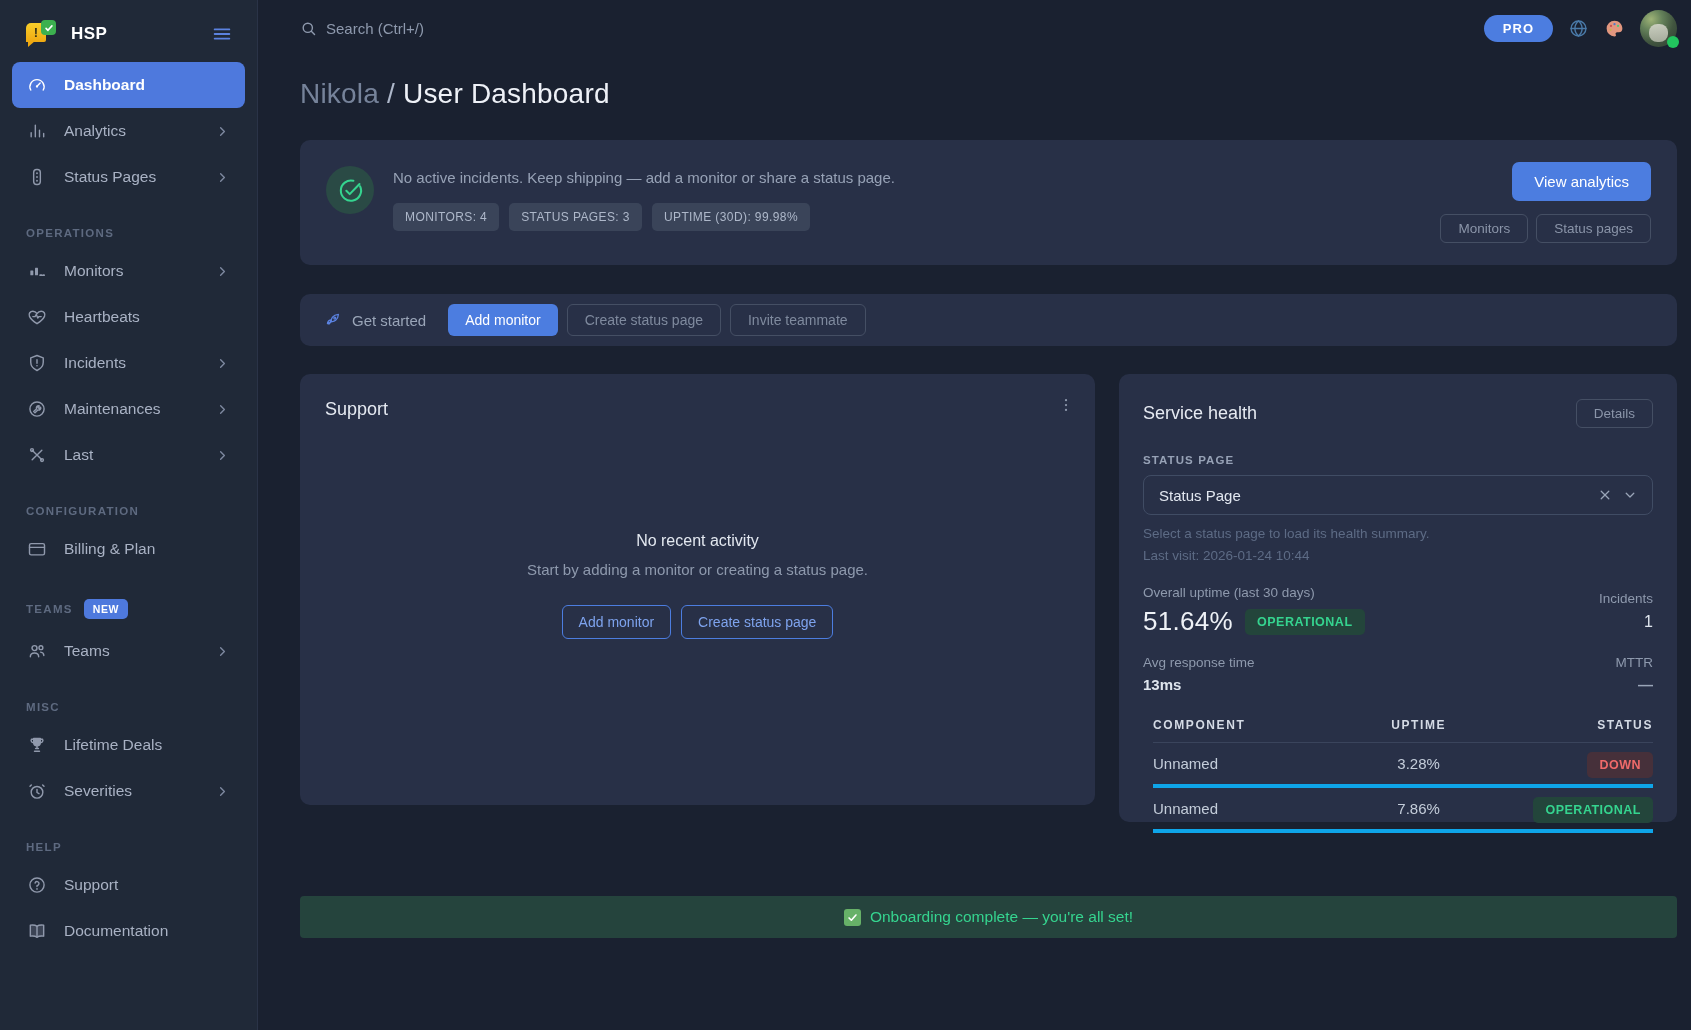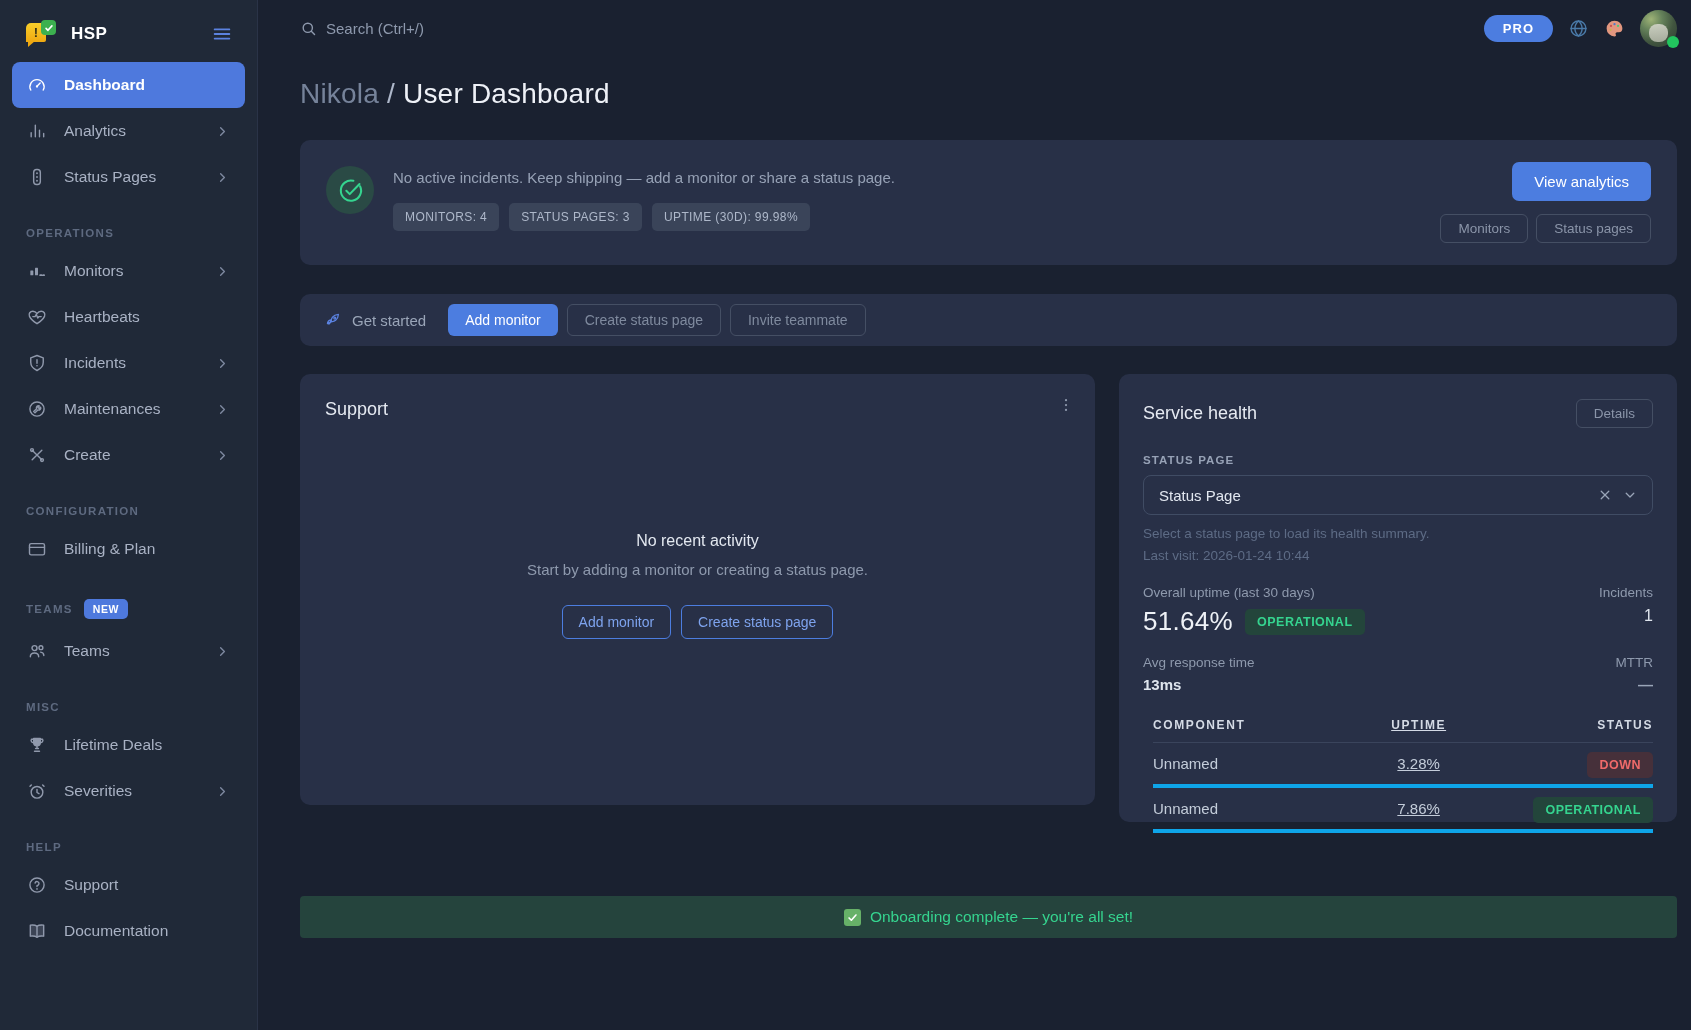--- a/index.html
+++ b/index.html
@@ -93,37 +93,37 @@
   
   .health { flex:1; height:448px; padding:25px 24px; }
   .health-header { display:flex; justify-content:space-between; align-items:center; }
   .field-label { margin-top:26px; font-size:11.5px; font-weight:bold; letter-spacing:1.1px; color:#97a2b6; }
   .select { margin-top:9px; height:40px; border:1px solid #404c64; border-radius:8px; display:flex; align-items:center; padding:0 15px; color:#e2e7f0; font-size:15px; cursor:pointer; }
   .select-icons { margin-left:auto; display:flex; align-items:center; gap:11px; color:#9aa5b8; }
   .select-icons .si { width:14px; height:14px; display:flex; }
   .si svg { width:100%; height:100%; }
   .helper { margin-top:11px; color:#5d6b85; font-size:13.5px; }
   .lastvisit { margin-top:7px; color:#5d6b85; font-size:13.5px; }
-  .stats-row { display:flex; justify-content:space-between; align-items:flex-start; margin-top:22px; }
+  .stats-row { display:flex; justify-content:space-between; align-items:center; margin-top:22px; }
   .stat-label { font-size:13.5px; color:#8e99ad; }
   .stat-value-row { display:flex; align-items:center; gap:12px; margin-top:6px; }
   .big-value { font-size:26px; color:#eef1f6; font-weight:500; letter-spacing:.3px; }
   .stat-right { text-align:right; }
   .stat-right .rv { font-size:16px; color:#dfe5ee; margin-top:7px; }
   .row2 { margin-top:18px; }
   .row2 .sv { font-size:15px; font-weight:bold; color:#dfe5ee; margin-top:6px; }
   .row2 .mdash { color:#9aa5b8; }
   .badge-op { background:#23453b; color:var(--success); font-size:12.5px; font-weight:bold; padding:6px 12px; border-radius:5px; letter-spacing:.5px; }
   .badge-down { background:#46303a; color:var(--danger); font-size:12.5px; font-weight:bold; padding:6px 12px; border-radius:5px; letter-spacing:.5px; }
 
   .table { margin-top:16px; margin-left:10px; }
   .trow { display:grid; grid-template-columns:1.2fr 1fr 1fr; align-items:center; }
   .thead { font-size:12px; font-weight:bold; letter-spacing:1.6px; color:#d4dae5; padding:9px 0 10px; border-bottom:1px solid #3a445c; }
   .tr { font-size:15px; color:#c4cdda; padding:12px 0; border-bottom:4px solid #0ea5e9; }
-  .c-mid { text-align:center;text-decoration:underline; }
+  .c-mid { text-align:center; }
   .c-right { text-align:right; }
 
   
   .banner { margin-top:74px; height:42px; background:#25443d; border-radius:4px; display:flex; align-items:center; justify-content:center; gap:9px; color:var(--success); font-size:15.5px; }
   .banner-check { width:17px; height:17px; background:#67b168; border-radius:3px; color:#fff; display:flex; align-items:center; justify-content:center; flex-shrink:0; }
   .banner-check svg { width:11px; height:11px; }
 </style>
 </head>
 <body style="--accent: #4c7de0; --success: #35d48f; --danger: #ef6a6a;">
 
@@ -245,21 +245,21 @@
           </span>
         </div>
         <div class="nav-item">
           <span class="nav-icon">
             <svg viewBox="0 0 24 24" fill="none" stroke="currentColor" stroke-width="1.7" stroke-linecap="round" stroke-linejoin="round">
               <path d="M6.2 6.2l11.6 11.6M17.8 6.2L6.2 17.8"></path>
               <circle cx="6" cy="6" r="1.7"></circle>
               <circle cx="18" cy="18" r="1.7"></circle>
             </svg>
           </span>
-          <span class="nav-label">Create</span>
+          <span class="nav-label">Last</span>
           <span class="nav-chevron">
             <svg viewBox="0 0 24 24" fill="none" stroke="currentColor" stroke-width="2.2" stroke-linecap="round" stroke-linejoin="round">
               <path d="M9 6l6 6-6 6"></path>
             </svg>
           </span>
         </div>
         <div class="nav-section">
           <span>CONFIGURATION</span>
         </div>
         <div class="nav-item">

